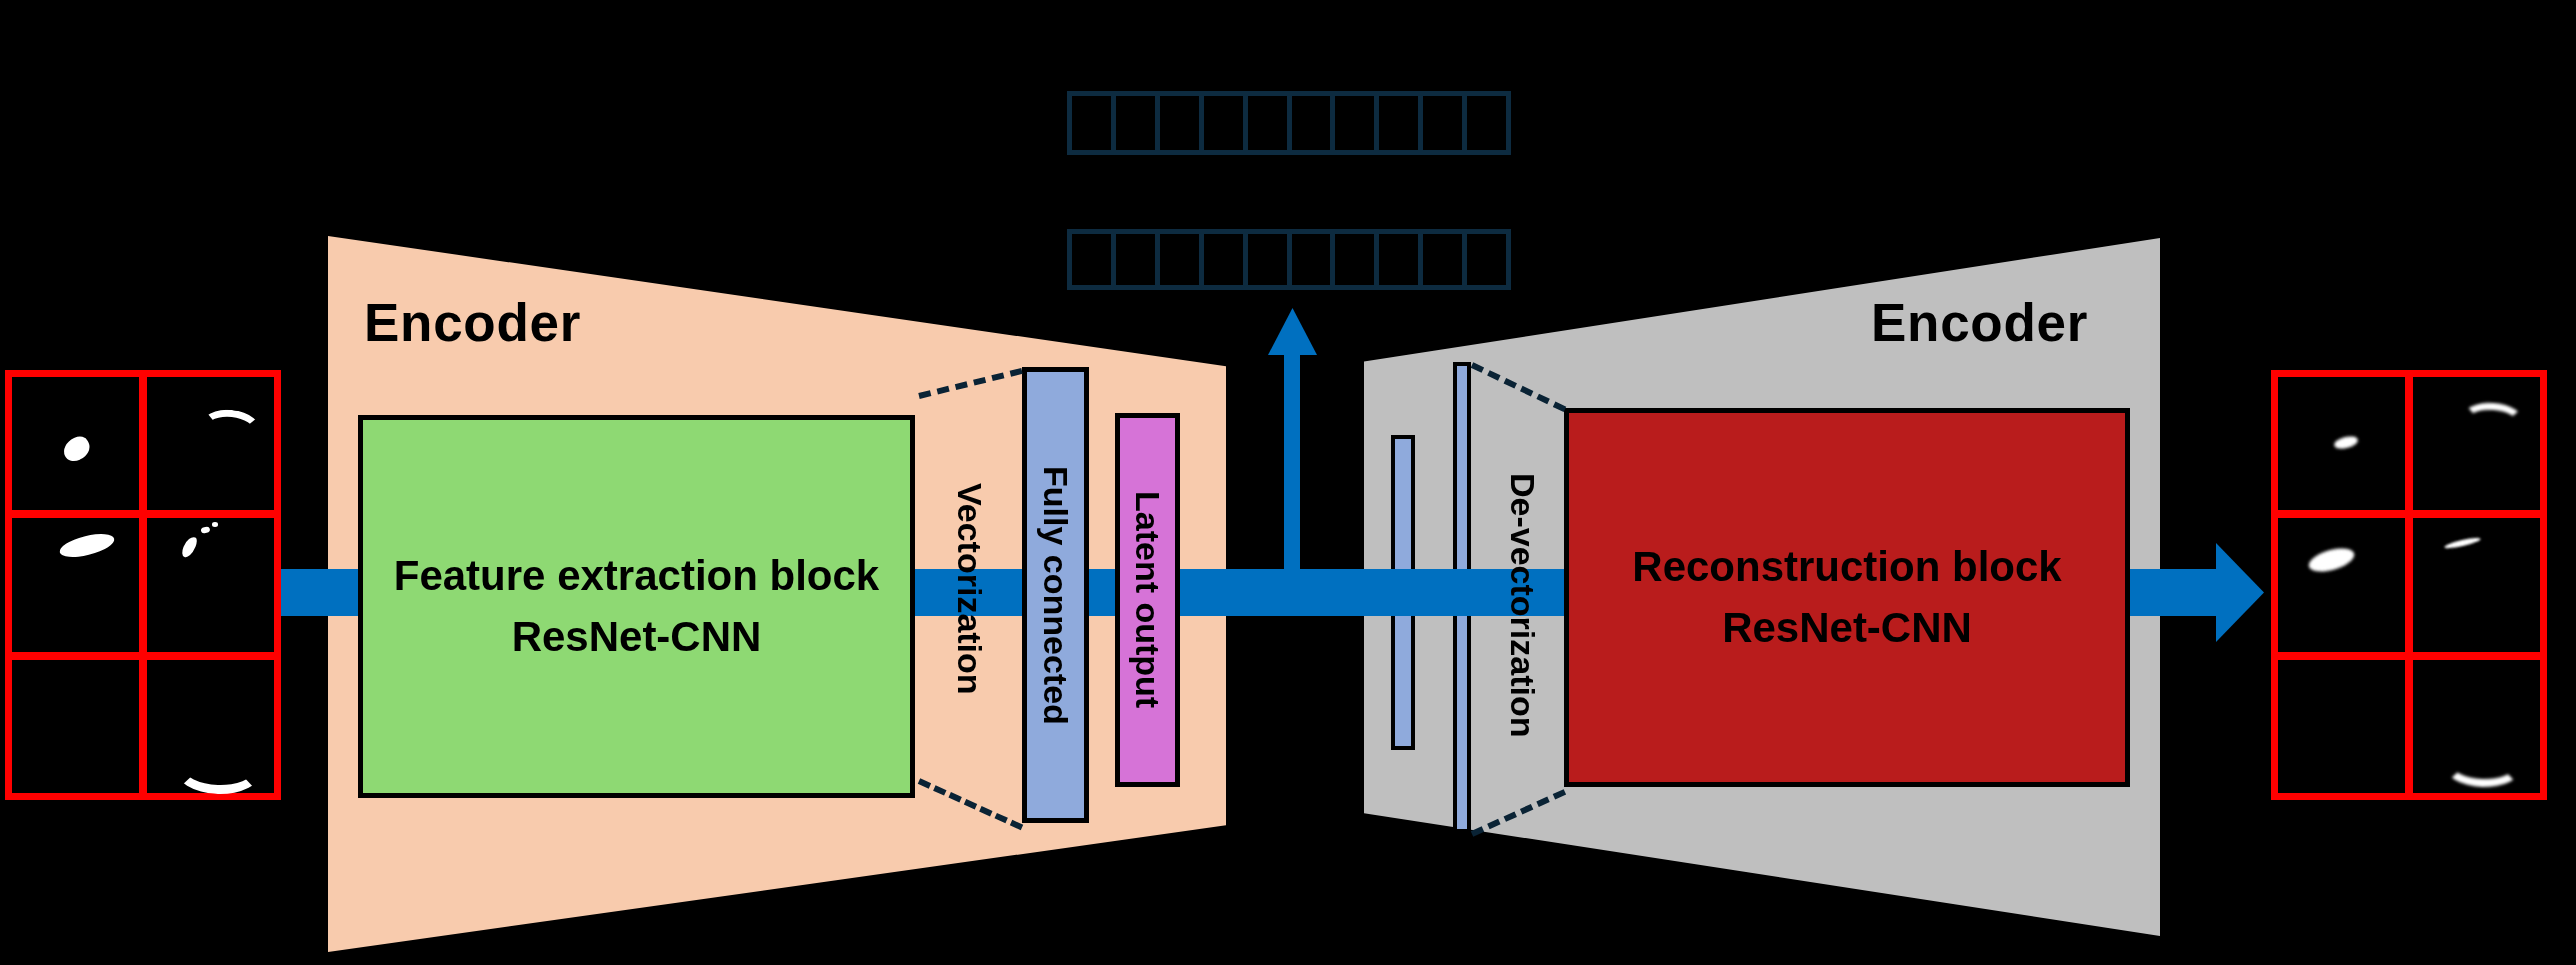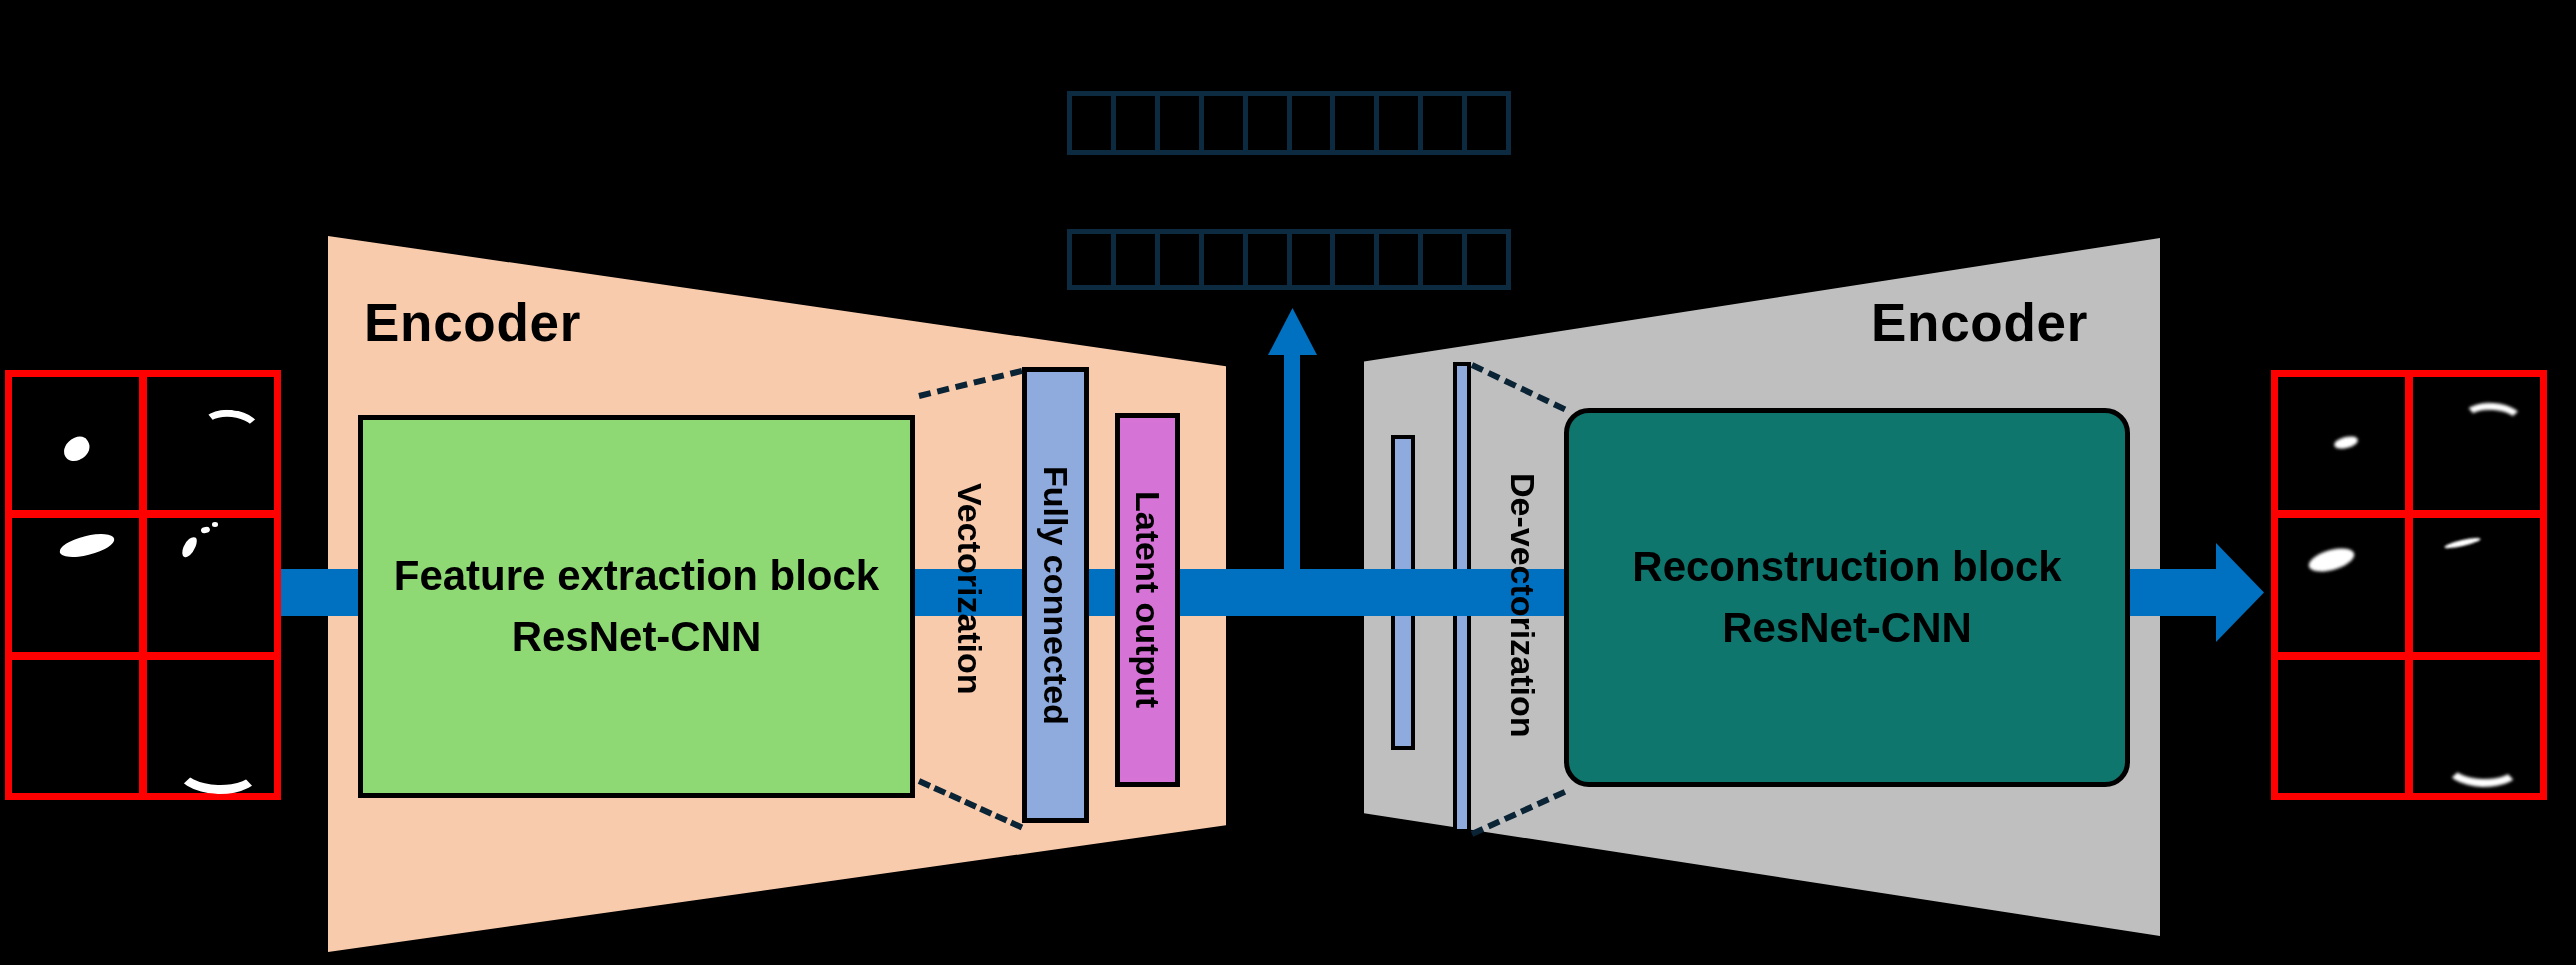--- a/index.html
+++ b/index.html
@@ -72,21 +72,21 @@
   </div>
 
   <div class="bar" style="left:1115px;top:413px;width:65px;height:374px;background:#D673D7;">
     <span class="vtext">Latent output</span>
   </div>
 
   <div class="vwrap" style="left:1483px;top:390px;width:79px;height:430px;">
     <span class="vtext">De-vectorization</span>
   </div>
 
-  <div class="block-box" style="left:1564px;top:408px;width:566px;height:379px;background:#0f766e;border-radius:25px;">
+  <div class="block-box" style="left:1564px;top:408px;width:566px;height:379px;background:#b91c1c;">
     <div>Reconstruction block</div>
     <div>ResNet-CNN</div>
   </div>
 
   <div class="dash" style="left:919px;top:393px;width:106px;transform:rotate(-13.7deg);"></div>
   <div class="dash" style="left:919px;top:778px;width:113px;transform:rotate(24.3deg);"></div>
   <div class="dash" style="left:1472px;top:362px;width:103px;transform:rotate(25.5deg);"></div>
   <div class="dash" style="left:1472px;top:831px;width:102px;transform:rotate(-24.4deg);"></div>
 
   <div class="latent-row" id="latent-row-0" style="left:1067px;top:91px;width:444px;height:64px;">

